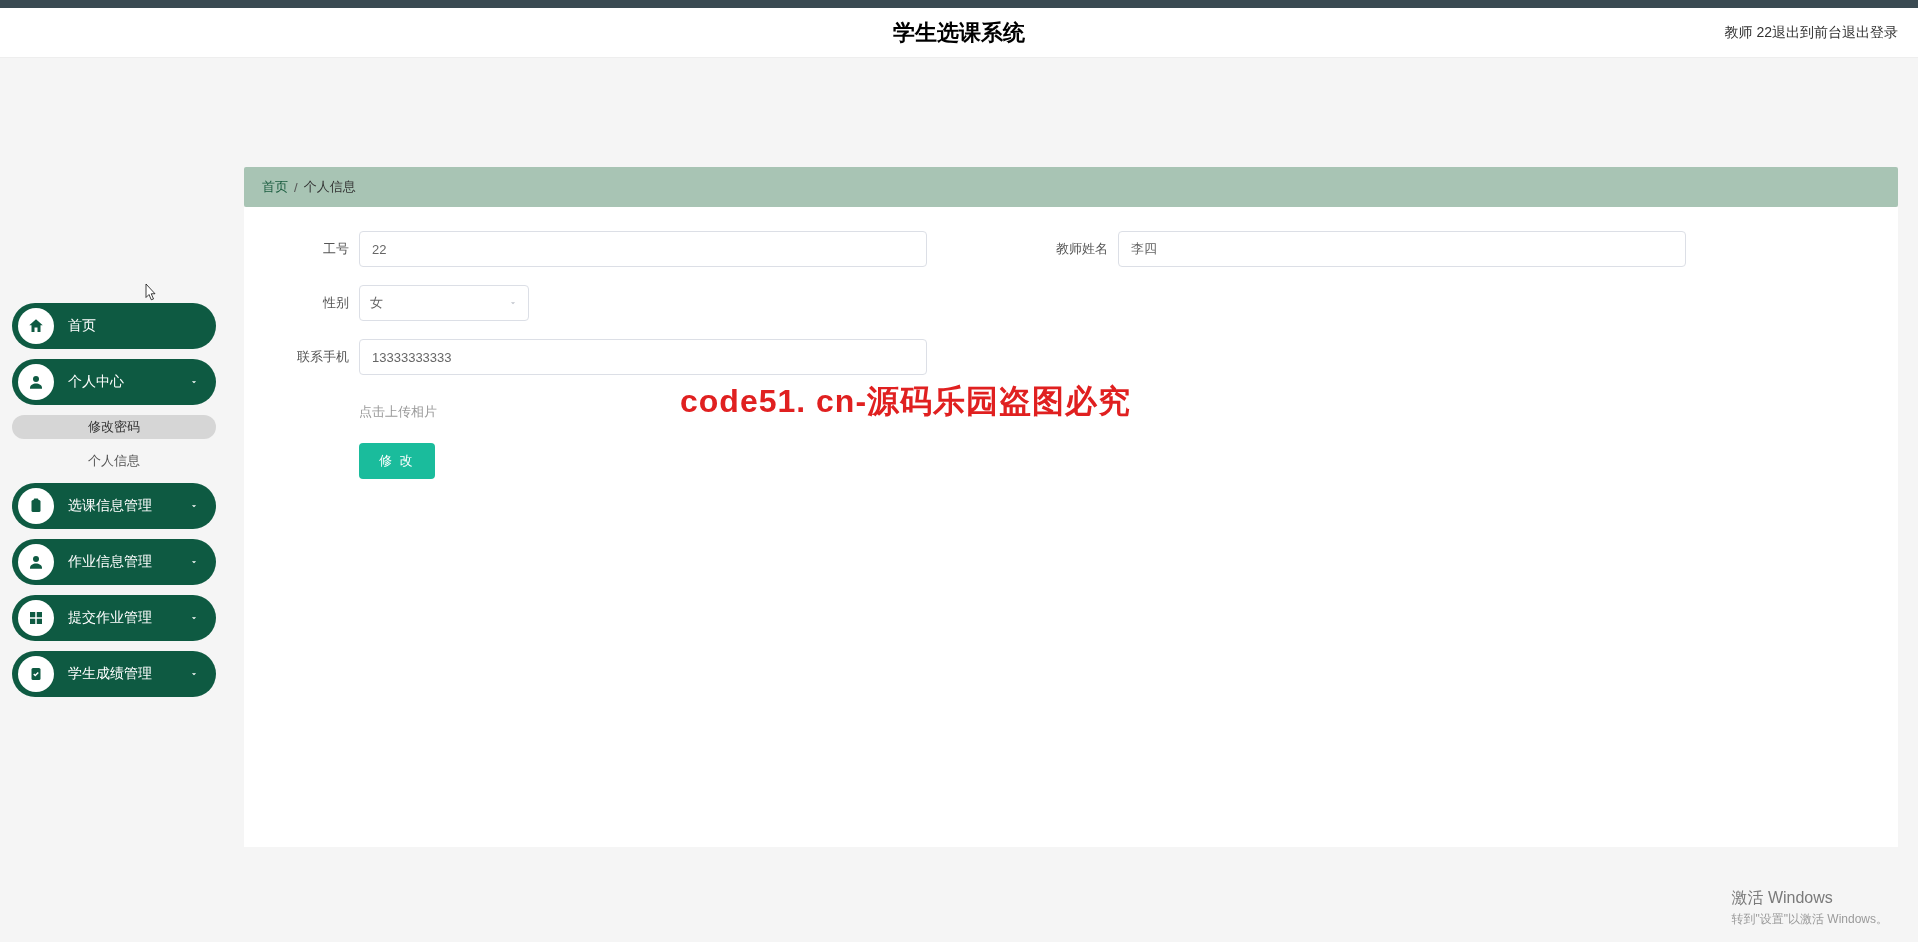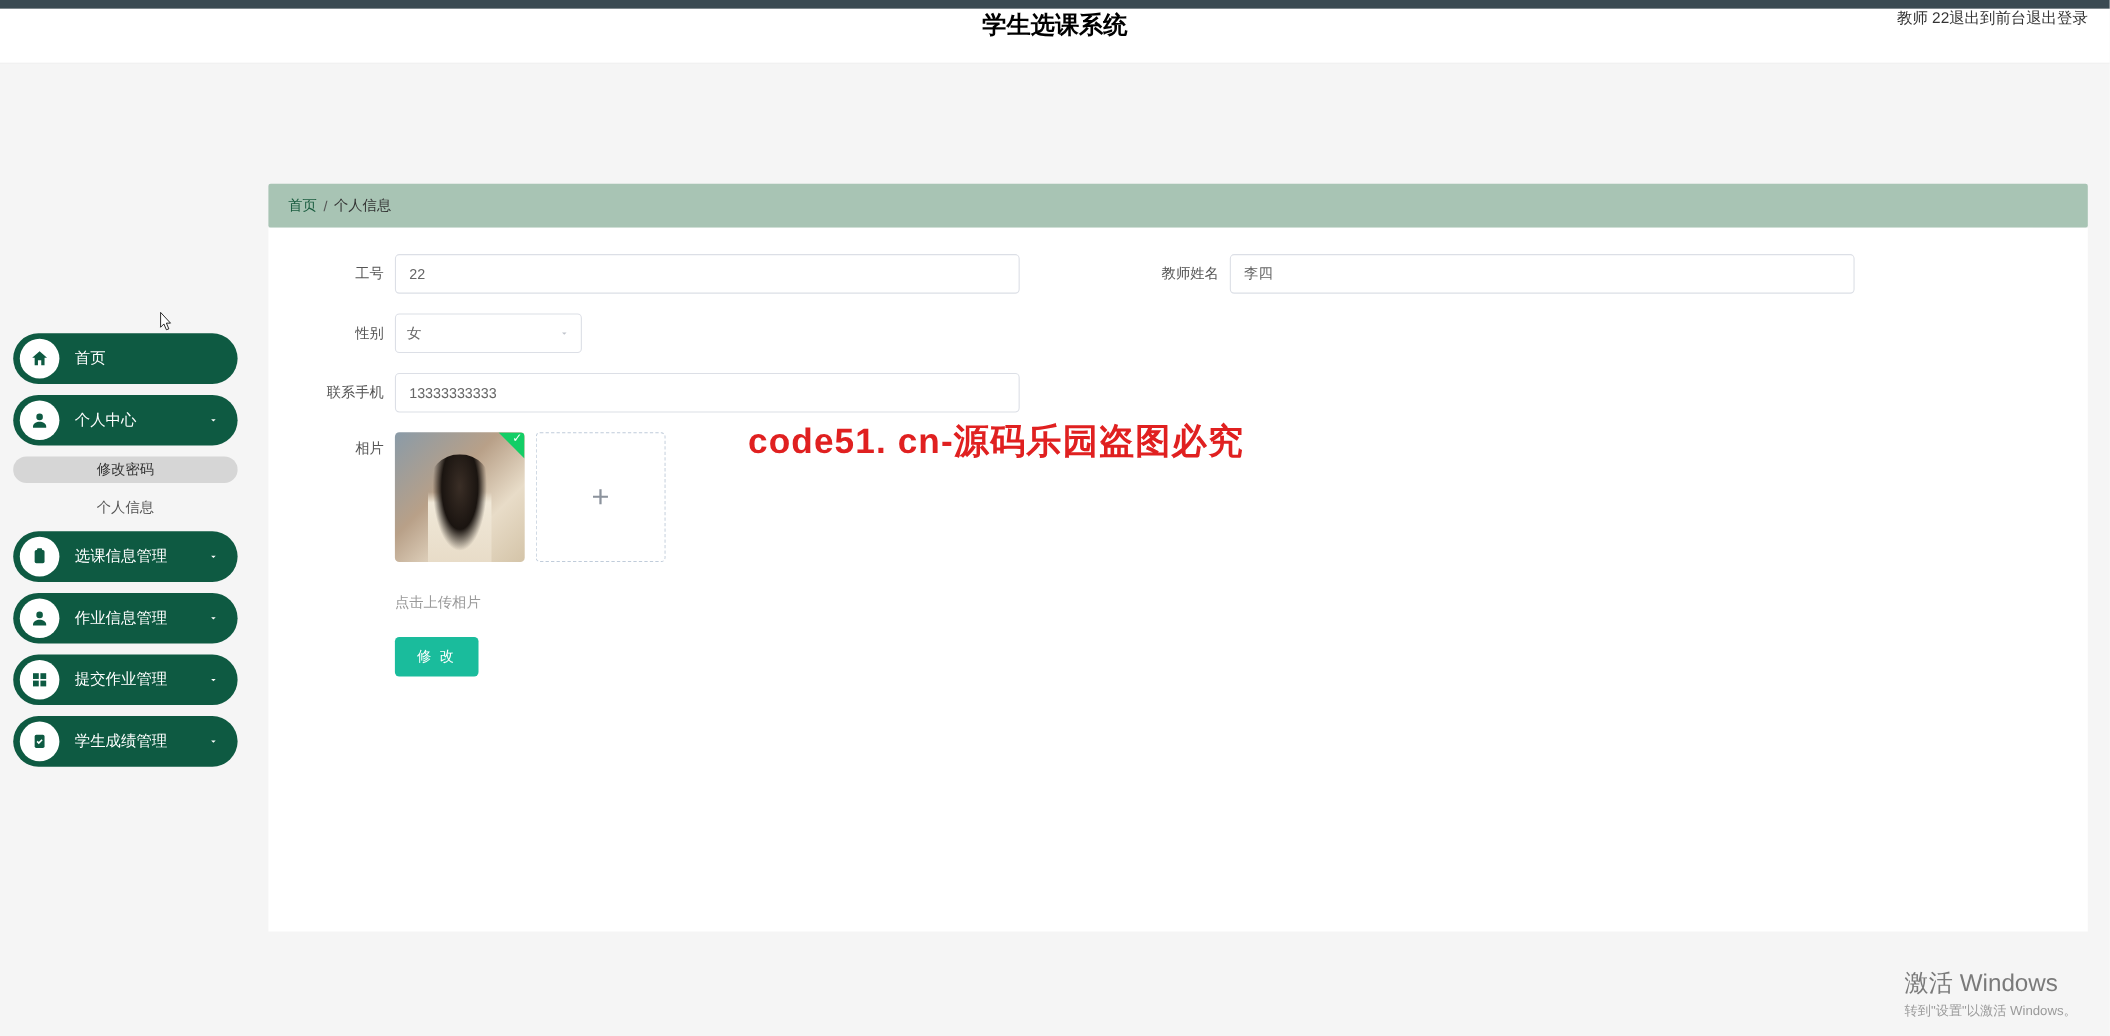--- a/index.html
+++ b/index.html
@@ -1,20 +1,20 @@
 <!DOCTYPE html>
 <html><head>
 <meta charset="utf-8">
 <style>
 * { margin: 0; padding: 0; box-sizing: border-box; }
 body { font-family: "Microsoft YaHei", "PingFang SC", sans-serif; background: #f5f5f5; width: 1918px; height: 942px; overflow: hidden; position: relative; }
 
 .top-bar { height: 8px; background: #3a4a52; width: 100%; }
 
-.header { height: 50px; background: #fff; display: flex; justify-content: center; position: relative; border-bottom: 1px solid #eee; }
+.header { height: 50px; background: #fff; display: flex; align-items: center; justify-content: center; position: relative; border-bottom: 1px solid #eee; }
 .header-title { font-size: 22px; font-weight: bold; color: #000; }
 .header-right { position: absolute; right: 20px; display: flex; font-size: 14px; color: #333; }
 .header-right span { cursor: pointer; }
 
 .layout { display: flex; height: calc(100% - 58px); align-items: center; }
 
 .sidebar { width: 230px; background: #f5f5f5; padding: 10px 14px 10px 12px; display: flex; flex-direction: column; gap: 10px; }
 
 .menu-item { display: flex; align-items: center; height: 46px; border-radius: 23px; background: #0e5a42; color: #fff; padding: 0 16px 0 6px; position: relative; cursor: pointer; }
 .menu-item .icon-circle { width: 36px; height: 36px; border-radius: 50%; background: #fff; display: flex; align-items: center; justify-content: center; margin-right: 14px; flex-shrink: 0; }
@@ -54,21 +54,21 @@
 .photo-add .plus { font-size: 28px; color: #8c939d; font-weight: 300; }
 
 .upload-hint { margin-left: 75px; margin-top: 28px; font-size: 13px; color: #999; }
 
 .submit-row { margin-left: 75px; margin-top: 22px; }
 .btn-submit { background: #1abc9c; color: #fff; border: none; height: 36px; padding: 0 20px; border-radius: 4px; font-size: 13px; cursor: pointer; letter-spacing: 2px; }
 
 .watermark-text { position: absolute; top: 380px; left: 680px; font-size: 32px; color: #e02020; font-weight: 700; z-index: 100; pointer-events: none; letter-spacing: 1px; }
 
 .activate-windows { position: absolute; bottom: 14px; right: 30px; text-align: left; color: #888; z-index: 50; pointer-events: none; }
-.activate-windows .aw-title { font-size: 22px; color: #7a7a7a; }
+.activate-windows .aw-title { font-size: 16px; color: #7a7a7a; }
 .activate-windows .aw-sub { font-size: 12px; color: #9a9a9a; margin-top: 2px; }
 
 .cursor-pointer { position: absolute; top: 282px; left: 140px; z-index: 200; pointer-events: none; }
 .cursor-pointer svg { width: 18px; height: 22px; }
 </style>
 </head>
 <body>
 
 <div class="top-bar"></div>
 
@@ -211,31 +211,20 @@
         </div>
       </div>
 
       <div class="form-row">
         <div class="form-field">
           <div class="flabel">联系手机</div>
           <input class="finput" value="13333333333" style="">
         </div>
       </div>
 
-      <div class="photo-row">
-        <div class="photo-label">相片</div>
-        <div class="photo-area">
-          <div class="photo-thumb">
-            <div class="photo-check"></div>
-          </div>
-          <div class="photo-add">
-            <span class="plus">+</span>
-          </div>
-        </div>
-      </div>
 
       <div class="upload-hint">点击上传相片</div>
 
       <div class="submit-row">
         <button class="btn-submit">修 改</button>
       </div>
     </div>
   </div>
 </div>
 

